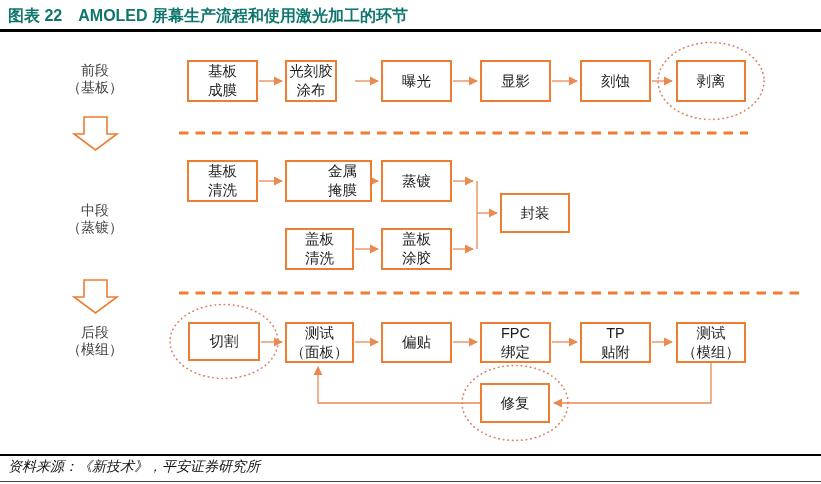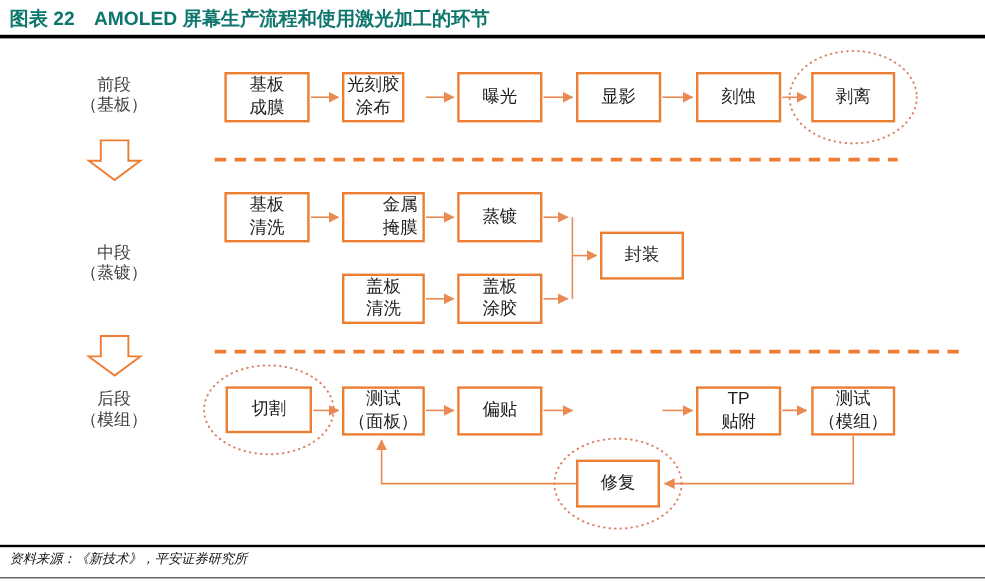--- a/index.html
+++ b/index.html
@@ -21,21 +21,21 @@
            font-size:14px; line-height:17px; color:#404040; white-space:pre-line; }
 
   .dash { stroke:var(--accent,#ED7D31); stroke-width:3; stroke-dasharray:9.5 7; }
   .c { stroke:var(--arrow,#E98A52); stroke-width:1.3; fill:none; }
   .laser-ellipse { fill:none; stroke:var(--ellipse,#DC8265); stroke-width:1.7;
                    stroke-dasharray:0.4 4.2; stroke-linecap:round; }
   .down-arrow { fill:#fff; stroke:var(--accent,#ED7D31); stroke-width:1.6; stroke-linejoin:miter; }
 
   .rule-mid { position:absolute; left:0; top:454px; width:821px; height:2px; background:#000; }
   .fig-footer { position:absolute; left:8px; top:458px; font-family:Liberation Sans, sans-serif;
-                font-style:italic; font-size:11px; color:#111; white-space:nowrap; }
+                font-style:italic; font-size:14px; color:#111; white-space:nowrap; }
   .rule-light { position:absolute; left:0; top:481px; width:821px; height:1px; background:#444; }
 </style>
 </head>
 <body>
 
 <div class="page">
 
   <header class="fig-header">
     <span class="fig-tag">图表 22</span><span>AMOLED 屏幕生产流程和使用激光加工的环节</span>
   </header>
@@ -87,32 +87,34 @@
   <div class="node" style="left: 187px; top: 60px; width: 71px; height: 42px;">基板
 成膜</div>
       <div class="node" style="left: 285px; top: 60px; width: 52px; height: 42px; text-align: center;">光刻胶
 涂布</div>
       <div class="node" style="left: 480px; top: 60px; width: 71px; height: 42px;">显影</div>
       <div class="node" style="left: 381px; top: 60px; width: 71px; height: 42px;">曝光</div>
       <div class="node" style="left: 580px; top: 60px; width: 71px; height: 42px;">刻蚀</div>
       <div class="node" style="left: 676px; top: 60px; width: 70px; height: 42px;">剥离</div>
       <div class="node" style="left: 187px; top: 160px; width: 71px; height: 42px;">基板
 清洗</div>
-      <div class="node" style="left: 285px; top: 160px; width: 69px; height: 42px; padding-left: 28px;">金属
+      <div class="node" style="left: 285px; top: 160px; width: 87px; height: 42px; padding-left: 28px;">金属
 掩膜</div>
       <div class="node" style="left: 381px; top: 160px; width: 71px; height: 42px;">蒸镀</div>
       <div class="node" style="left: 500px; top: 193px; width: 70px; height: 40px;">封装</div>
       <div class="node" style="left: 285px; top: 228px; width: 69px; height: 42px;">盖板
 清洗</div>
       <div class="node" style="left: 381px; top: 228px; width: 71px; height: 42px;">盖板
 涂胶</div>
       <div class="node" style="left: 188px; top: 322px; width: 72px; height: 39px;">切割</div>
       <div class="node" style="left: 285px; top: 322px; width: 69px; height: 41px;">测试
 （面板）</div>
       <div class="node" style="left: 381px; top: 322px; width: 71px; height: 41px;">偏贴</div>
+      <div class="node" style="left: 480px; top: 322px; width: 71px; height: 41px;">FPC
+绑定</div>
       <div class="node" style="left: 580px; top: 322px; width: 71px; height: 41px;">TP
 贴附</div>
       <div class="node" style="left: 676px; top: 322px; width: 70px; height: 41px;">测试
 （模组）</div>
       <div class="node" style="left: 480px; top: 383px; width: 70px; height: 40px;">修复</div>
       <div class="stage" style="left: 95px; top: 62px;">前段
 （基板）</div>
       <div class="stage" style="left: 95px; top: 202px;">中段
 （蒸镀）</div>
       <div class="stage" style="left: 95px; top: 324px;">后段

